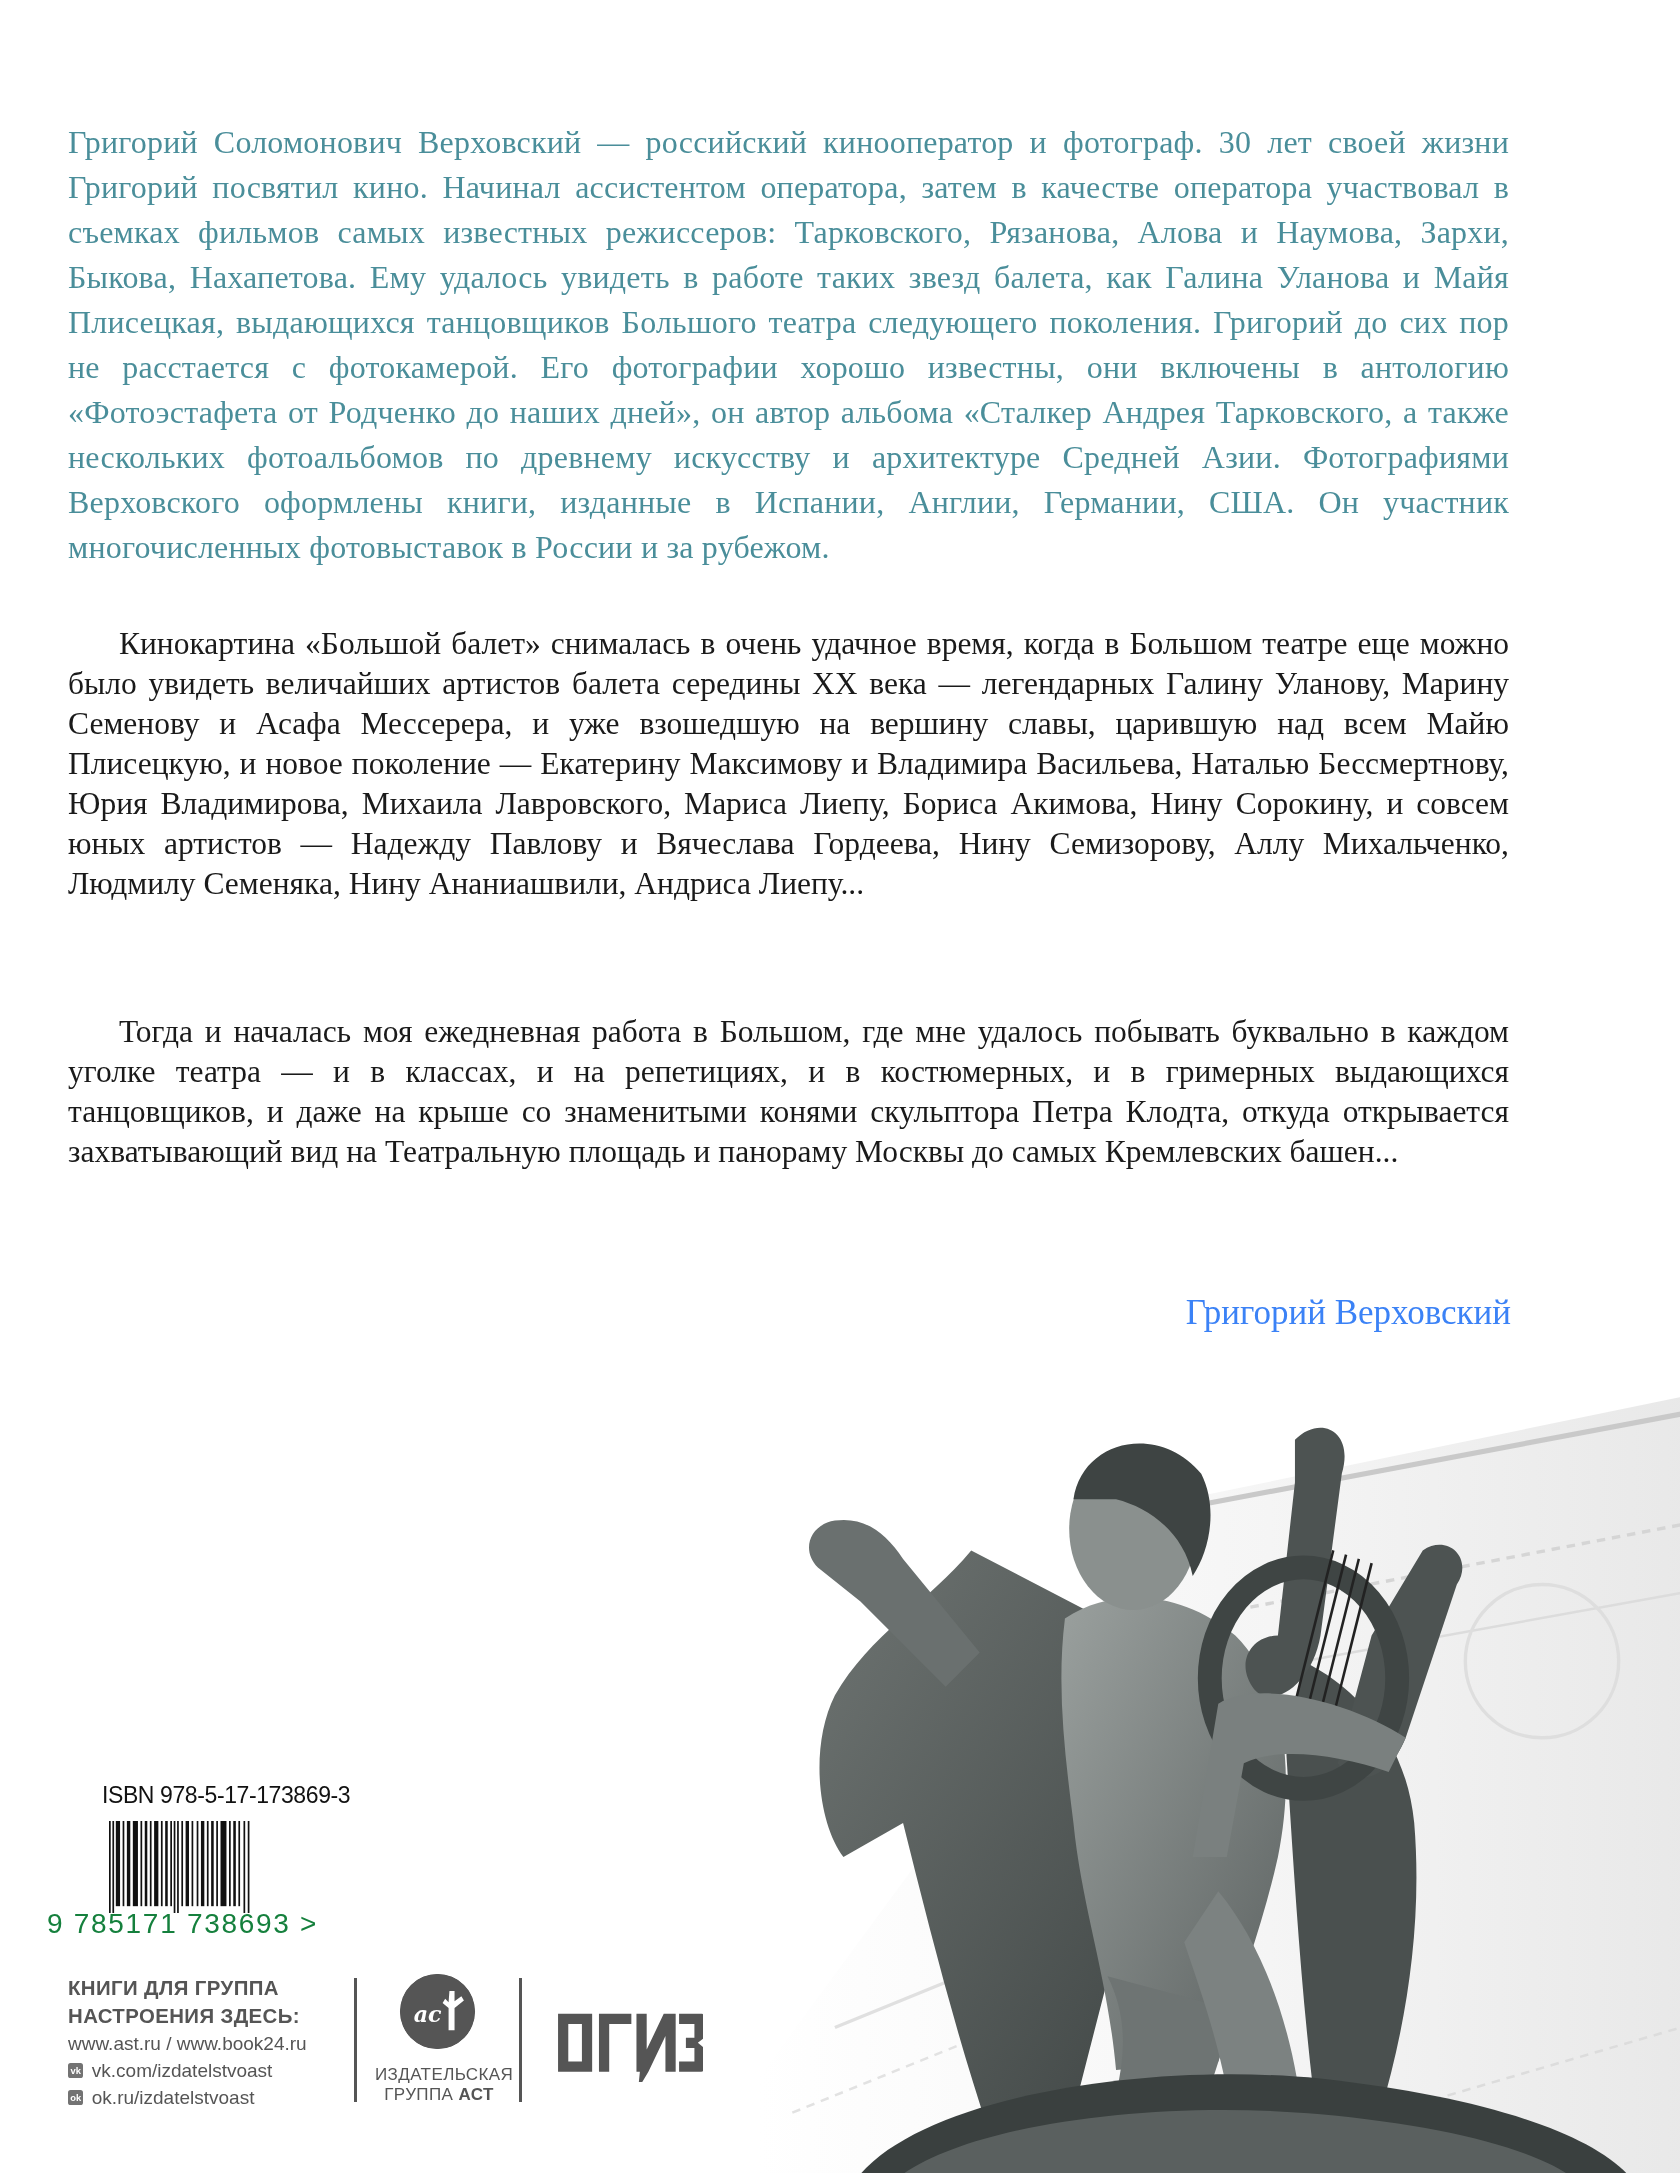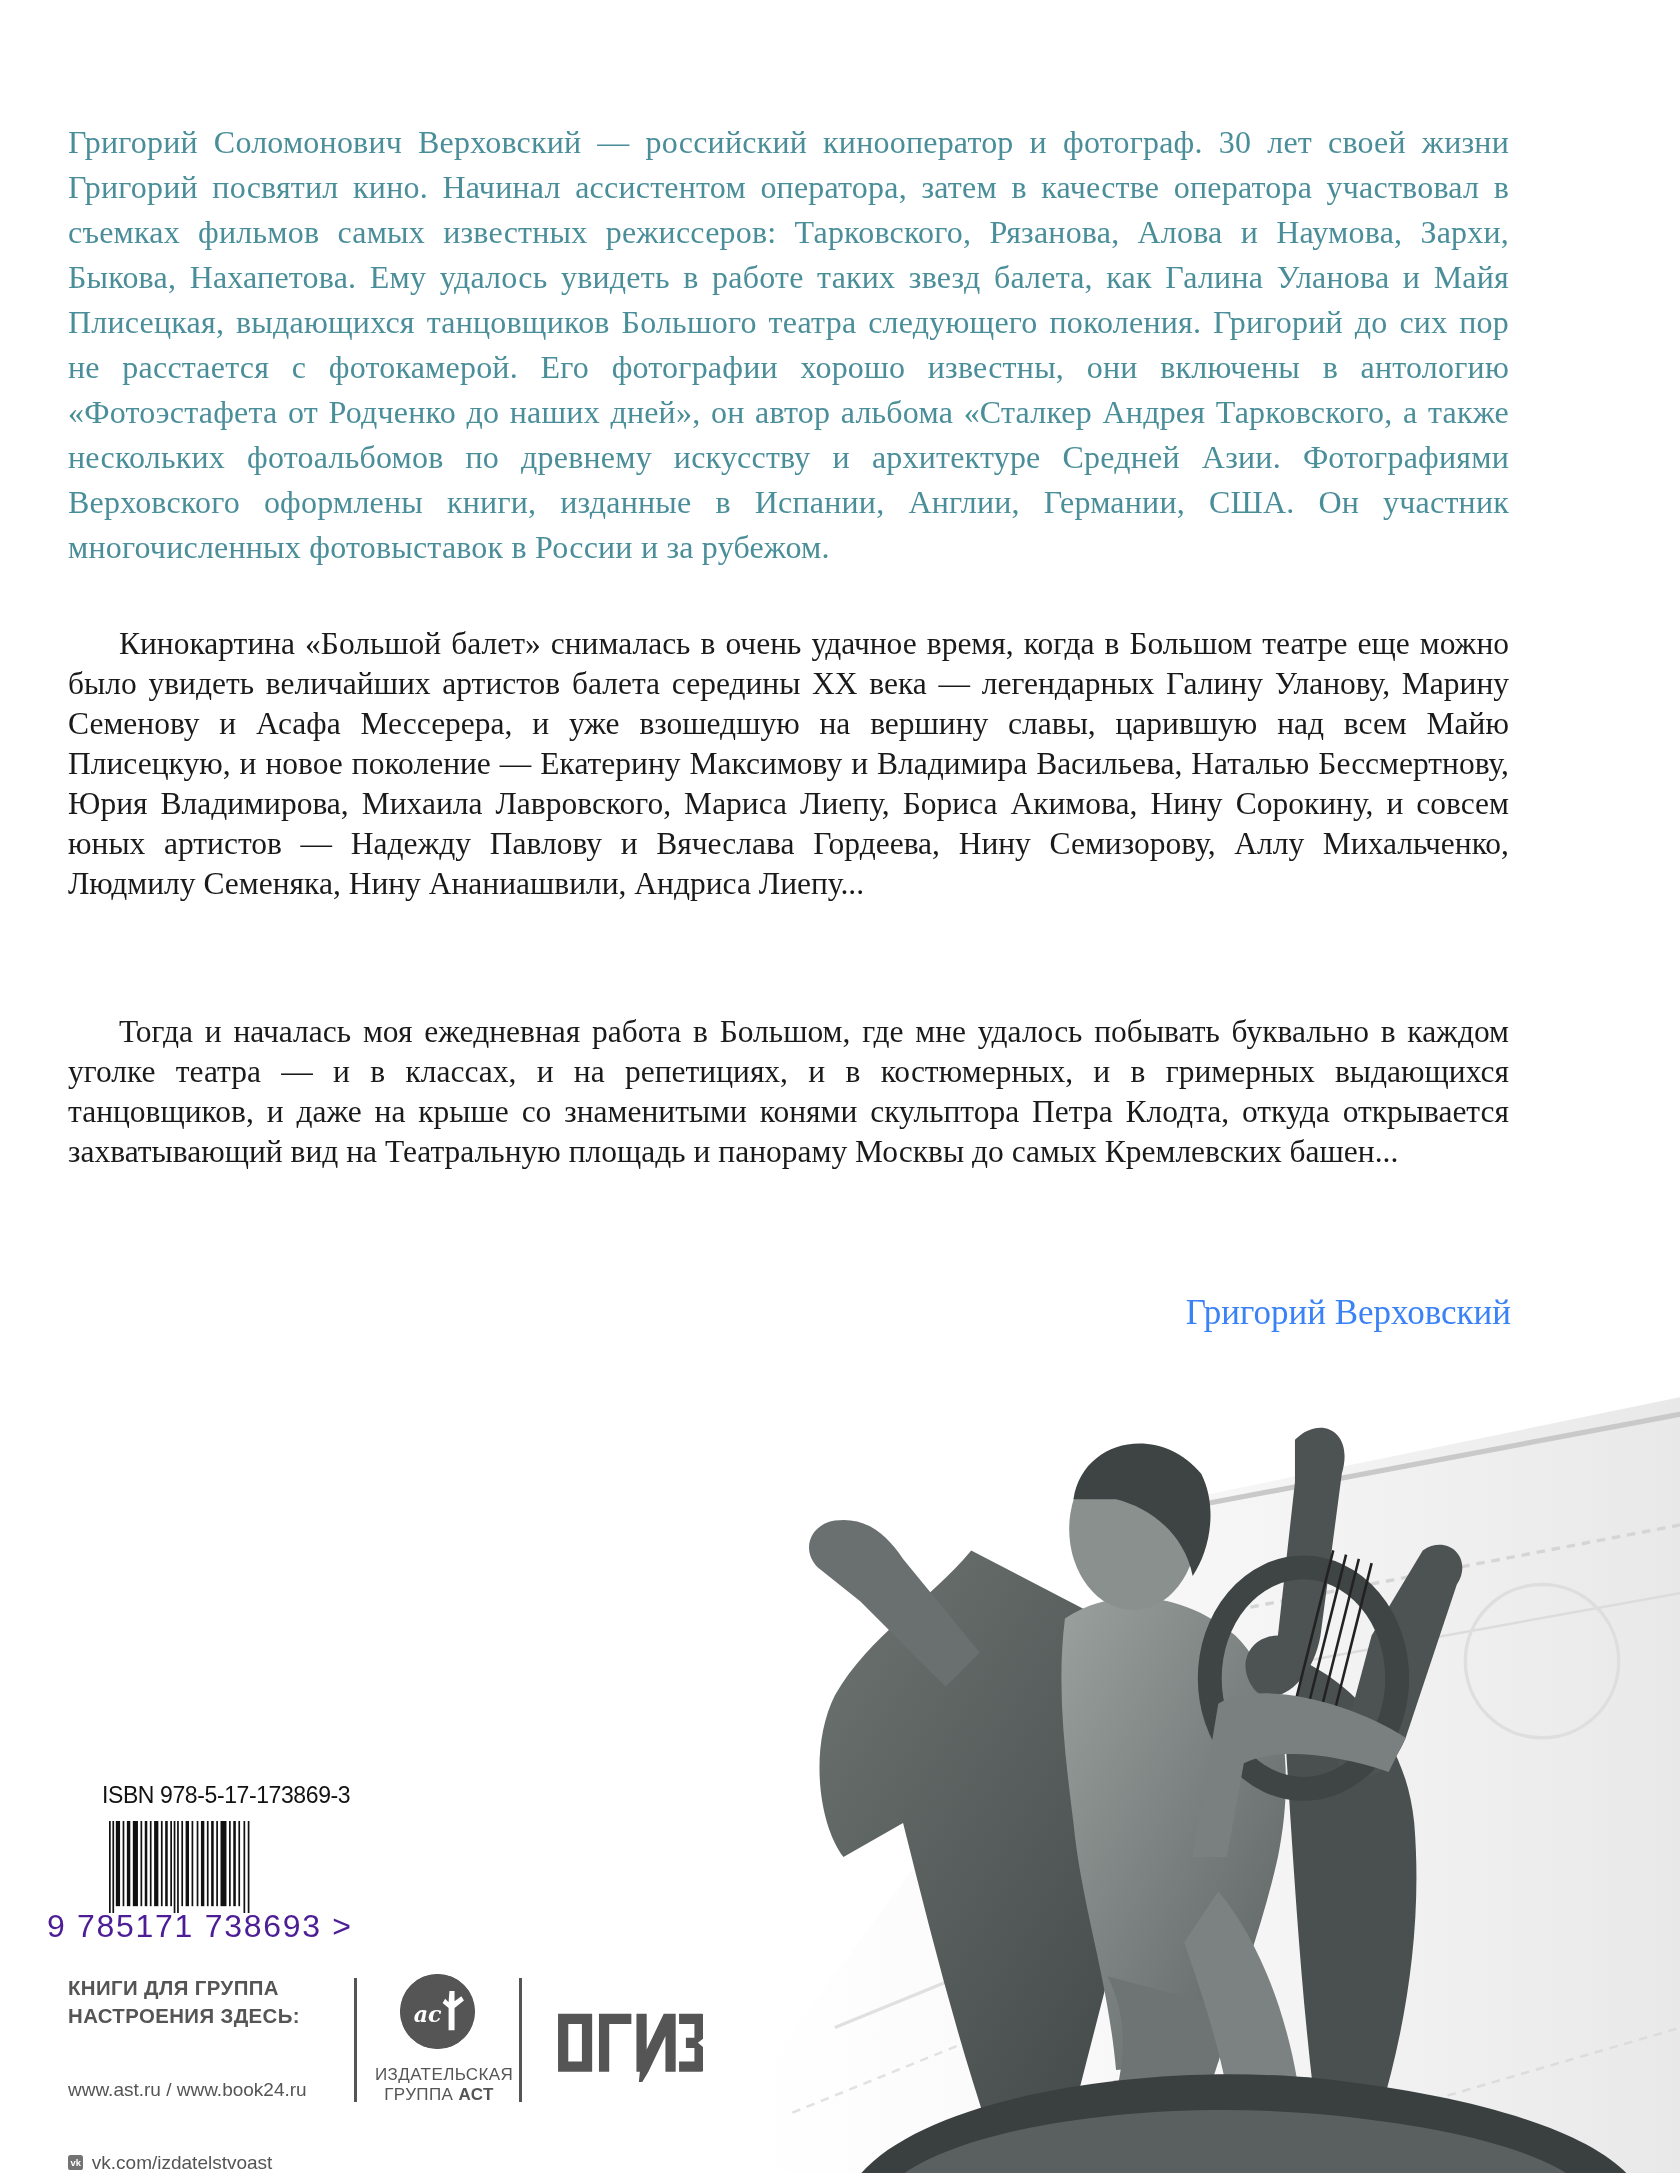--- a/index.html
+++ b/index.html
@@ -6,24 +6,24 @@
   body { width:1681px; height:2174px; background:#ffffff; position:relative; overflow:hidden; font-family:"DejaVu Serif", serif; }
   .text-block { position:absolute; left:68px; width:1441px; text-align:justify; text-align-last:left; }
   .teal { top:92px; color:#4a8e9a; font-family:"Liberation Serif", serif; font-size:32px; line-height:45px; letter-spacing:0.2px;margin-top:28px; }
   .dark { color:#1a1a1a; font-family:"Liberation Serif", serif; font-size:31.5px; line-height:40px; }
   .p2 { top:624px; text-indent:51px; }
   .p3 { top:1012px; text-indent:51px; }
   .signature { position:absolute; top:1293px; right:170px; color:#3b82f6; font-family:"Liberation Serif", serif; font-size:35px; }
   .photo { position:absolute; left:707px; top:1380px; width:974px; height:794px; }
   .isbn { position:absolute; left:102px; top:1782px; font-family:"Liberation Sans", sans-serif; font-size:23px; color:#111; letter-spacing:-0.4px; }
   .barcode { position:absolute; left:109px; top:1821px; width:143px; height:92px; }
-  .barcode-digits { position:absolute; left:47px; top:1908px; font-family:"Liberation Sans", sans-serif; font-size:32px; color:#4c1d95; letter-spacing:1.7px; white-space:pre; }
+  .barcode-digits { position:absolute; left:47px; top:1908px; font-family:"Liberation Sans", sans-serif; font-size:28px; color:#15803d; letter-spacing:1.7px; white-space:pre; }
   .footer-links { position:absolute; left:68px; top:1974px; font-family:"Liberation Sans", sans-serif; color:#555; }
   .footer-heading { font-weight:bold; font-size:20.4px; line-height:28px; letter-spacing:0.4px; }
-  .footer-line { font-size:19px; line-height:27px; display:flex; align-items:center; gap:8.5px;margin-top:46px; }
+  .footer-line { font-size:19px; line-height:27px; display:flex; align-items:center; gap:8.5px; }
   .sicon { display:inline-block; width:15.3px; height:15.3px; background:#737373; color:#fff; font-size:9.4px; font-weight:bold; text-align:center; line-height:15.3px; border-radius:2.6px; }
   .vdiv { position:absolute; width:3.4px; background:#555; top:1978px; height:124px; }
   .ast-logo { position:absolute; left:400px; top:1974px; width:75px; height:75px; border-radius:50%; background:#555; color:#fff; }
   .ast-caption { position:absolute; left:375px; top:2065px; width:128px; text-align:center; font-family:"Liberation Sans", sans-serif; font-size:17px; color:#555; line-height:20.4px; letter-spacing:0.4px; }
   .ogiz-logo { position:absolute; left:558px; top:2007px; width:145px; height:75px; }
 </style>
 </head>
 <body>
 
 <div class="text-block teal">Григорий Соломонович Верховский — российский кинооператор и фотограф. 30 лет своей жизни Григорий посвятил кино. Начинал ассистентом оператора, затем в качестве оператора участвовал в съемках фильмов самых известных режиссеров: Тарковского, Рязанова, Алова и Наумова, Зархи, Быкова, Нахапетова. Ему удалось увидеть в работе таких звезд балета, как Галина Уланова и Майя Плисецкая, выдающихся танцовщиков Большого театра следующего поколения. Григорий до сих пор не расстается с фотокамерой. Его фотографии хорошо известны, они включены в антологию «Фотоэстафета от Родченко до наших дней», он автор альбома «Сталкер Андрея Тарковского, а также нескольких фотоальбомов по древнему искусству и архитектуре Средней Азии. Фотографиями Верховского оформлены книги, изданные в Испании, Англии, Германии, США. Он участник многочисленных фотовыставок в России и за рубежом.</div>

